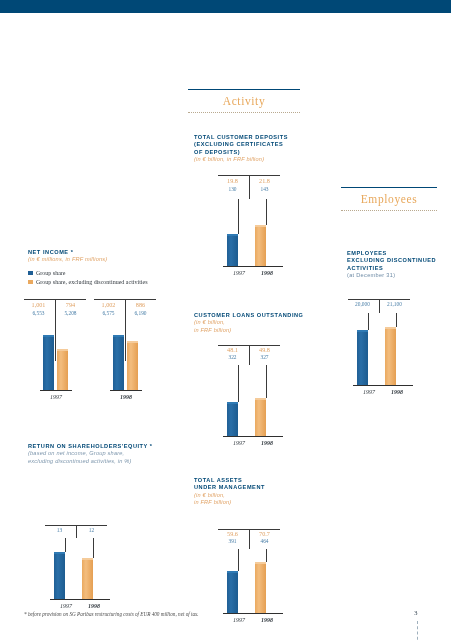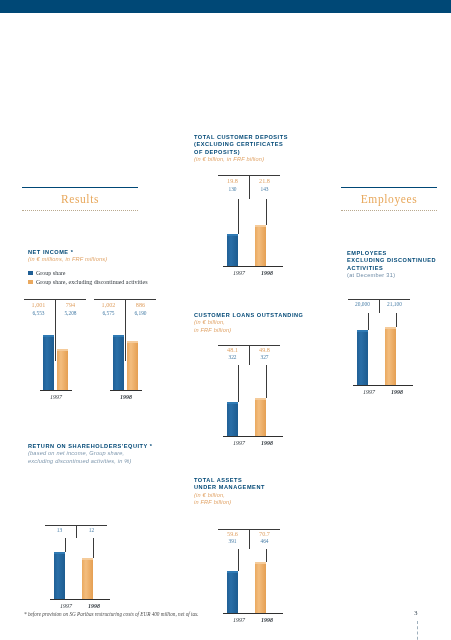--- a/index.html
+++ b/index.html
@@ -119,26 +119,26 @@
     width:0;
   }
 </style>
 </head>
 <body>
 
 <div class="topbar"></div>
 
 <div class="page">
 
-  <div class="sec-head" style="left:22px;top:174px;width:116px;">
+
+  <div class="sec-head" style="left:188px;top:76px;width:112px;">
     <div class="rule-top"></div>
-    <div class="title">Results</div>
+    <div class="title">Activity</div>
     <div class="rule-dot"></div>
   </div>
-
 
   <div class="sec-head" style="left:341px;top:174px;width:96px;">
     <div class="rule-top"></div>
     <div class="title">Employees</div>
     <div class="rule-dot"></div>
   </div>
 
   <div class="blk" style="left:28px;top:236px;width:140px;">
     <div class="t1">Net income *</div>
     <div class="t2">(in € millions, in FRF millions)</div>

